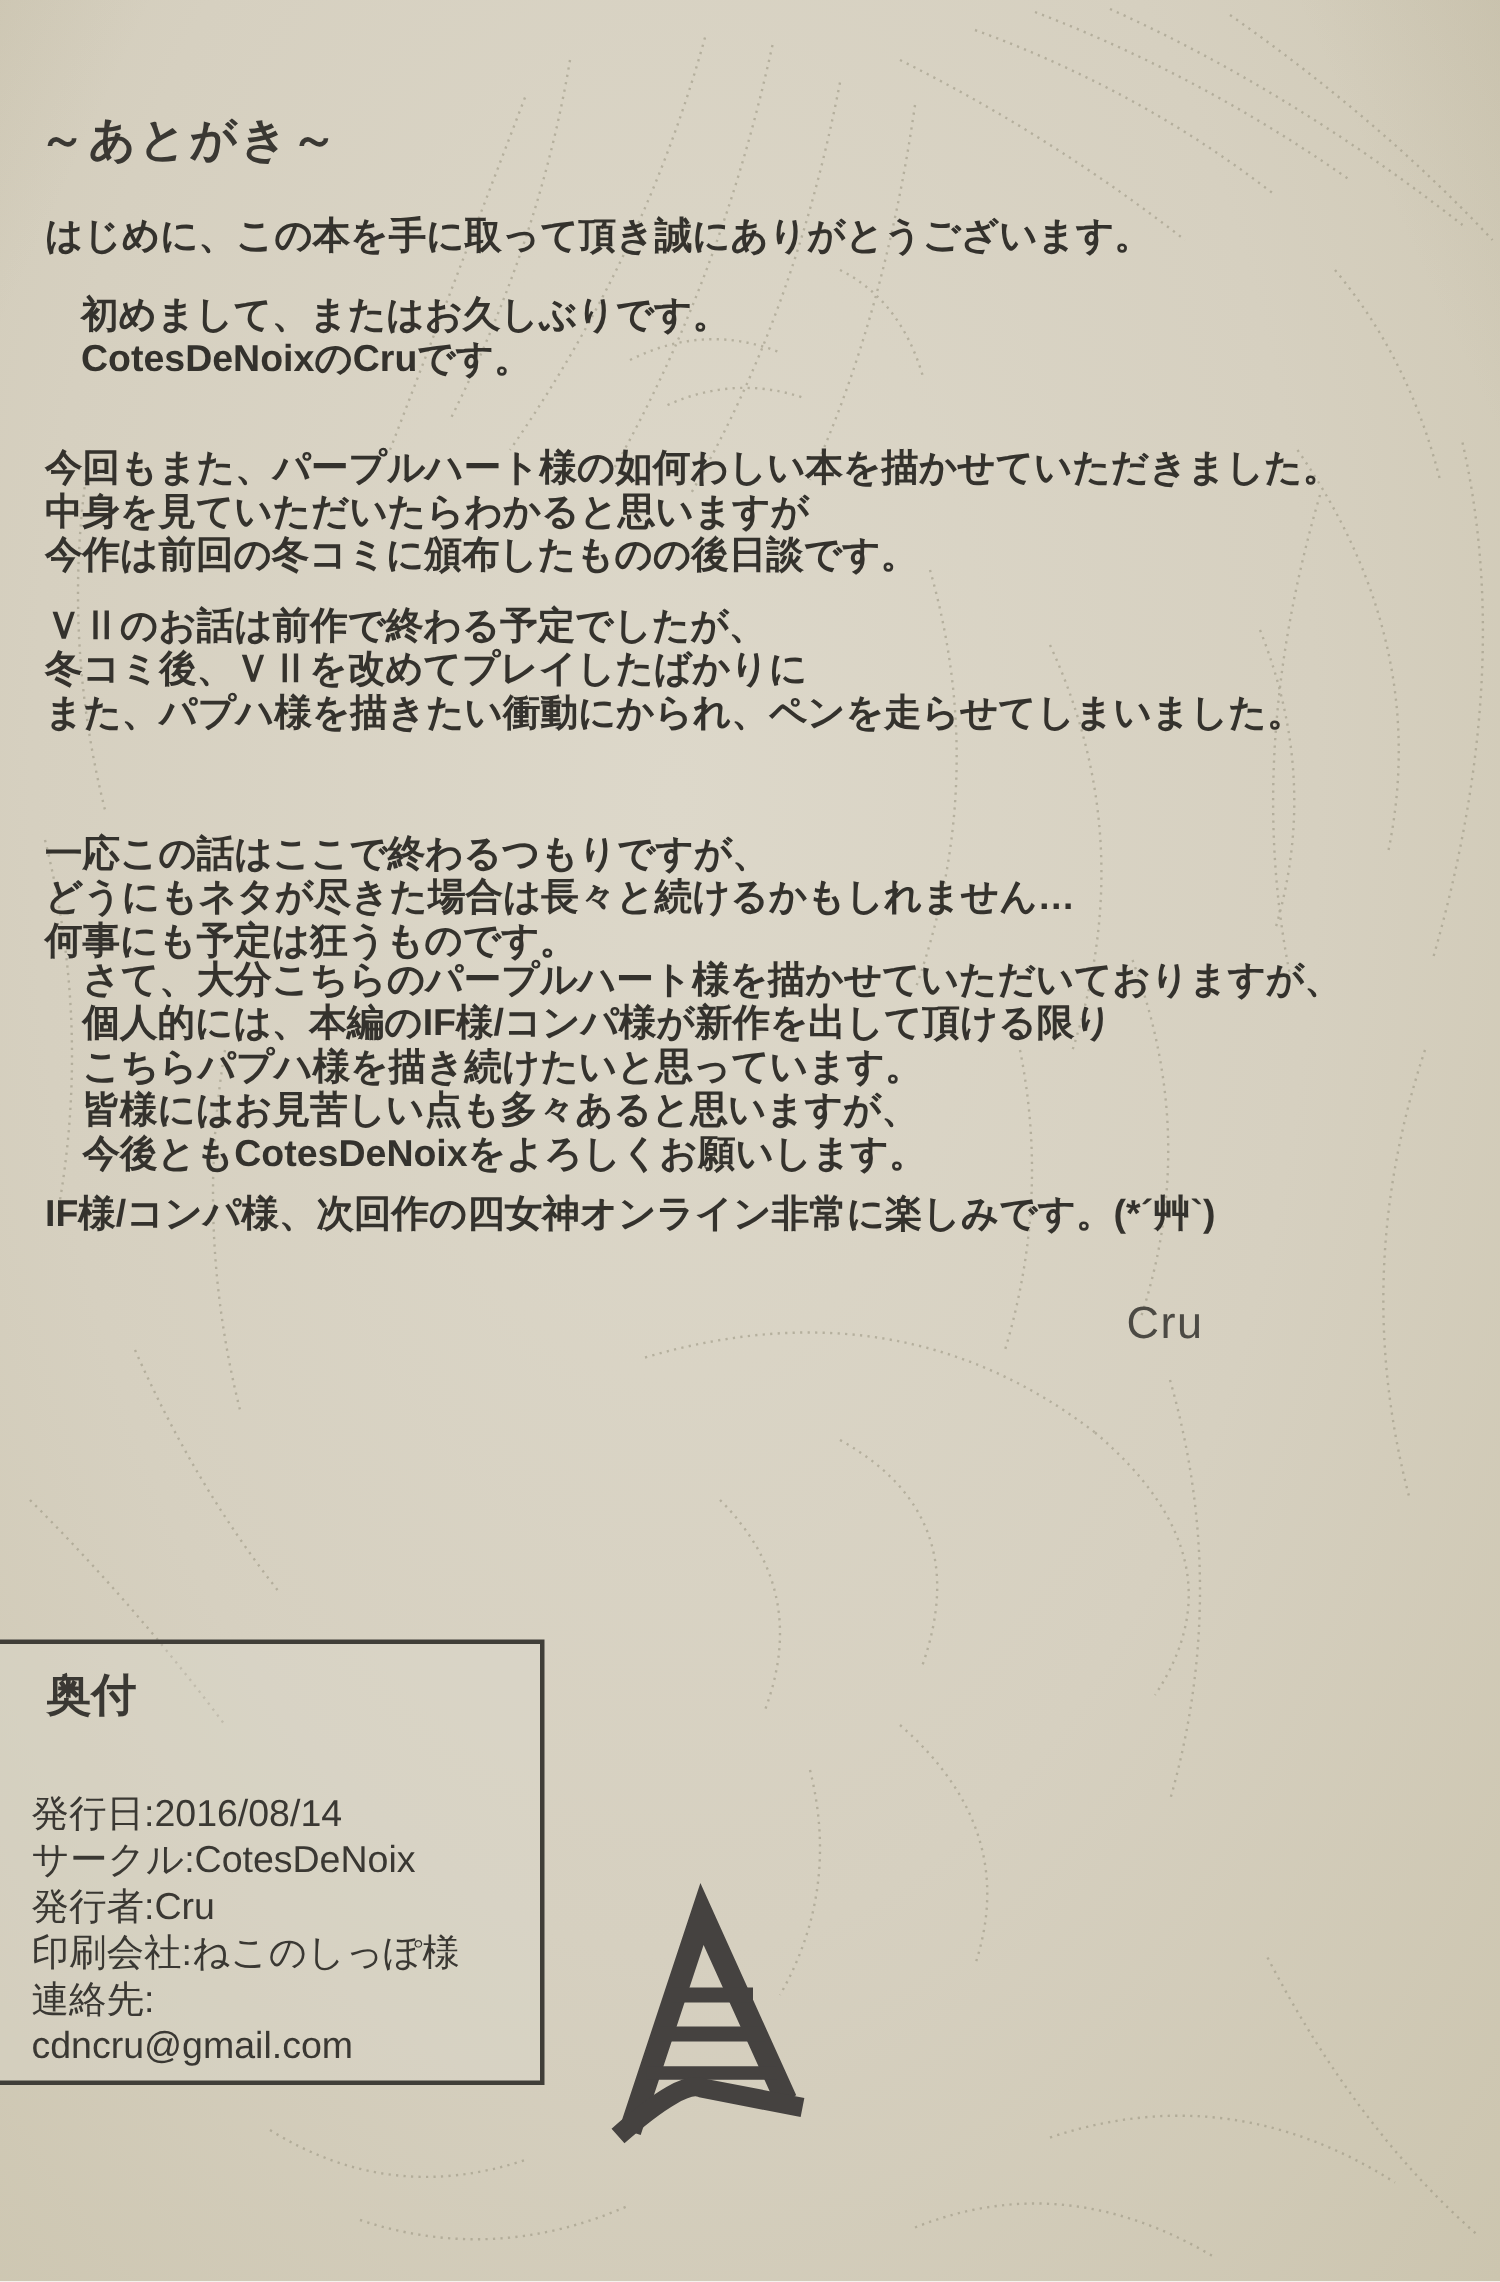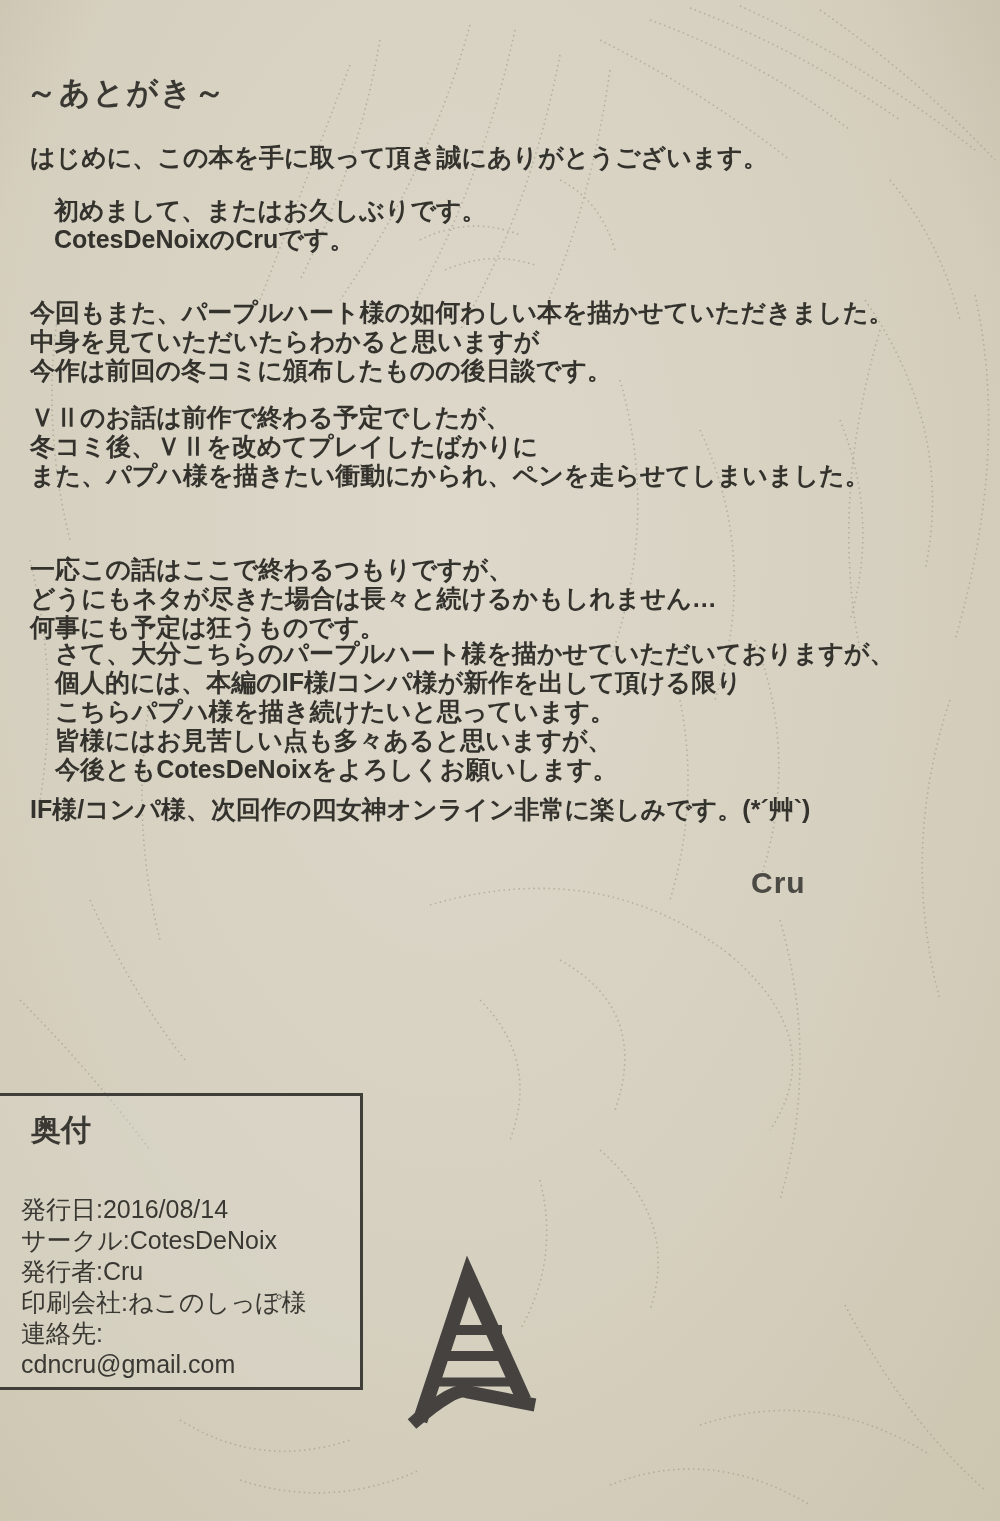--- a/index.html
+++ b/index.html
@@ -26,21 +26,21 @@
   }
   .p1{top:143px;}
   .p2{top:196px;margin-left:24px;}
   .p3{top:298px;}
   .p4{top:403px;}
   .p5{top:523px;margin-top:32px;}
   .p6{top:639px;margin-left:25px;}
   .p7{top:795px;}
   .signature{
     position:absolute;left:751px;top:866px;
-    font-size:30px;font-weight:bold;color:#4c4a44;letter-spacing:1px;
+    font-size:30px;font-weight:normal;color:#4c4a44;letter-spacing:1px;
   }
   .colophon{
     position:absolute;left:-14px;top:1093px;
     width:377px;height:297px;
     border:3px solid #403e38;
     box-sizing:border-box;
     background:rgba(222,218,206,0.35);
   }
   .colophon-heading{
     position:absolute;left:42px;top:14px;

